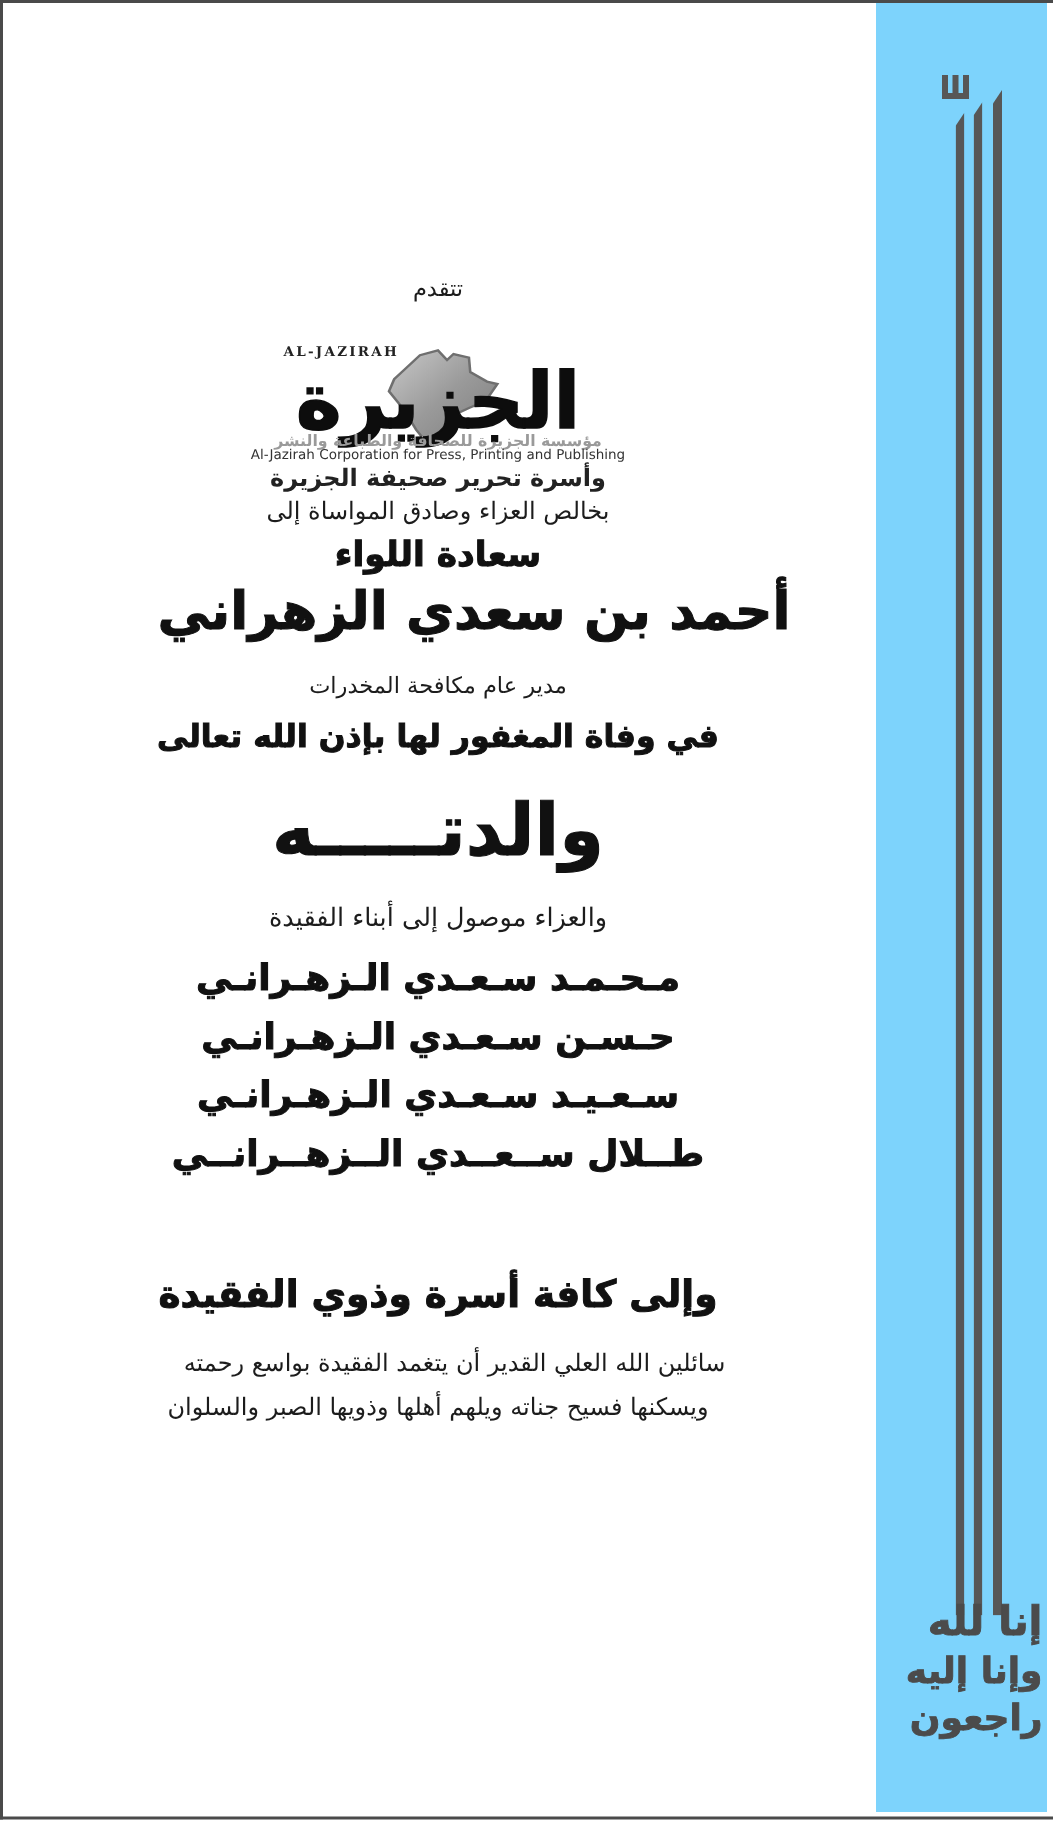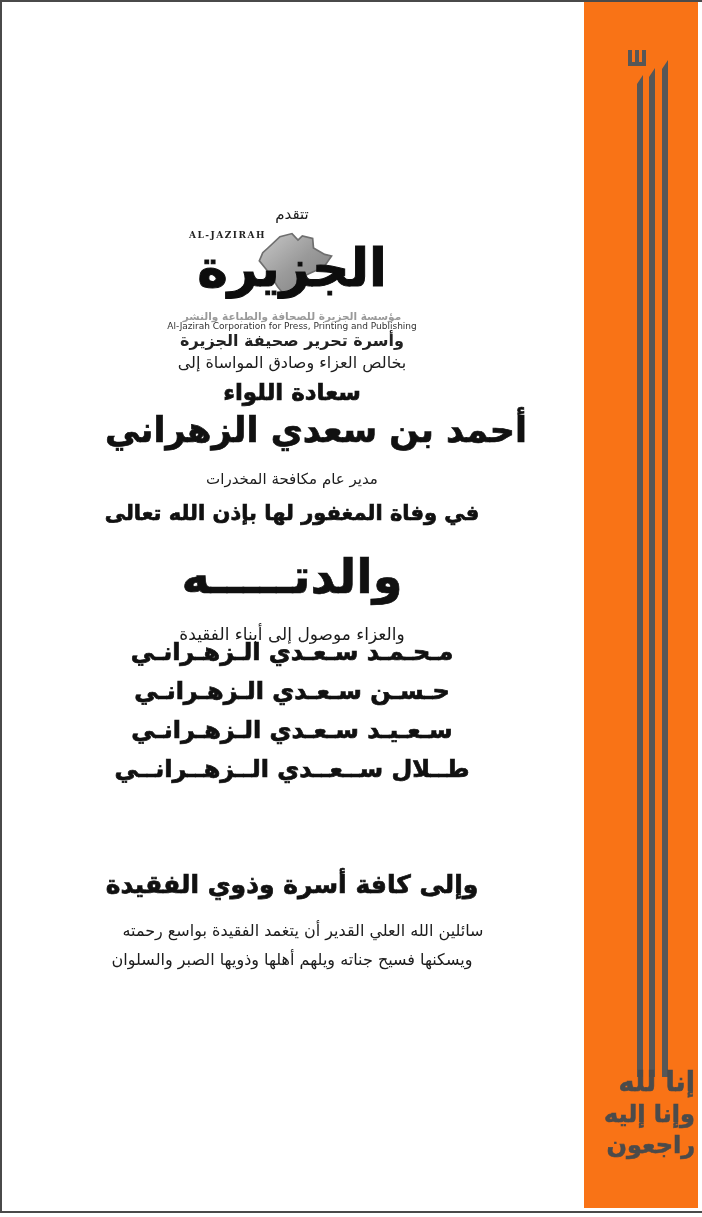--- a/index.html
+++ b/index.html
@@ -10,21 +10,21 @@
   .frame{
     position:absolute;left:0;top:0;width:702px;height:1213px;
     border-top:2px solid #4a4a4a;border-left:2px solid #4a4a4a;border-bottom:2px solid #4a4a4a;
     box-sizing:border-box;pointer-events:none;
   }
   
   .content{
     position:absolute;left:2px;top:2px;width:580px;height:1208px;
     direction:rtl;text-align:center;
   }
-  .line{position:absolute;left:0;right:0;text-align:center;white-space:nowrap;margin-top:22px;}
+  .line{position:absolute;left:0;right:0;text-align:center;white-space:nowrap;}
   .heavy{font-weight:bold;-webkit-text-stroke:0.7px currentColor;}
   .presenter{top:181px;font-size:15px;color:#1c1c1c;}
   
   .logo-wrap{position:absolute;top:204px;left:0;right:0;height:84px;}
   .logo-inner{position:relative;width:210px;height:84px;margin:16px auto;}
   .logo-latin{
     position:absolute;left:2px;top:8px;font-family:"DejaVu Serif",serif;
     font-size:9px;font-weight:bold;letter-spacing:1.5px;color:#222;direction:ltr;
   }
   .logo-map{position:absolute;left:62px;top:2px;width:86px;height:80px;}
@@ -43,21 +43,21 @@
   .relation{top:524px;font-size:48px;}
   .extended-intro{top:600px;font-size:17px;color:#1c1c1c;}
   .sons{position:absolute;top:631px;left:0;right:0;}
   .son{position:relative;height:39px;font-size:24px;line-height:39px;white-space:nowrap;}
   .family-line{top:846px;font-size:25px;}
   .prayer1{top:897px;font-size:16px;color:#1c1c1c;padding-left:22px;}
   .prayer2{top:926px;font-size:16px;color:#1c1c1c;}
   
   .strip{
     position:absolute;top:2px;right:4px;width:114px;height:1206px;
-    background:#f97316;
+    background:#7dd3fc;
   }
   .kufic-mark{position:absolute;left:44px;top:48px;width:18px;height:16px;}
   .vbar{position:absolute;width:6px;background:#575757;}
   .vbar1{left:53px;top:73px;height:1002px;clip-path:polygon(0 9px,100% 0,100% 100%,0 100%);}
   .vbar2{left:65px;top:66px;height:1009px;clip-path:polygon(0 9px,100% 0,100% 100%,0 100%);}
   .vbar3{left:78px;top:58px;height:1017px;clip-path:polygon(0 9px,100% 0,100% 100%,0 100%);}
   .verse{
     position:absolute;left:0;right:3px;top:1063px;direction:rtl;text-align:right;
     color:#4b4b4b;font-weight:bold;-webkit-text-stroke:0.6px #4b4b4b;
   }

